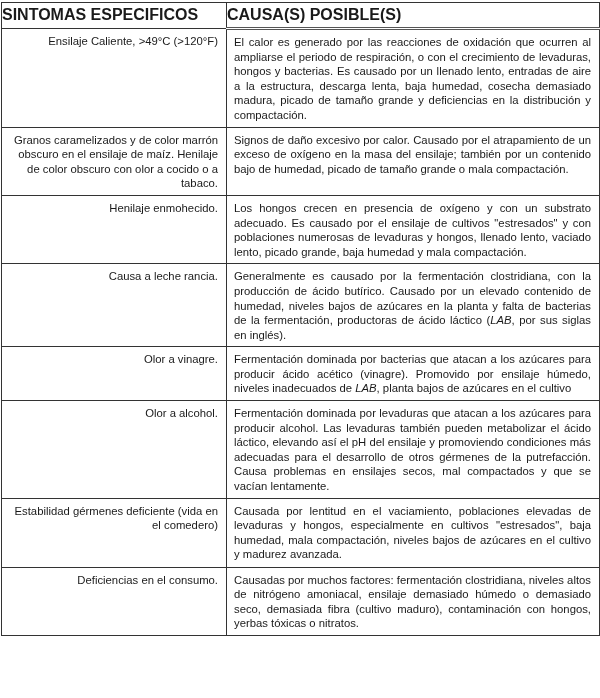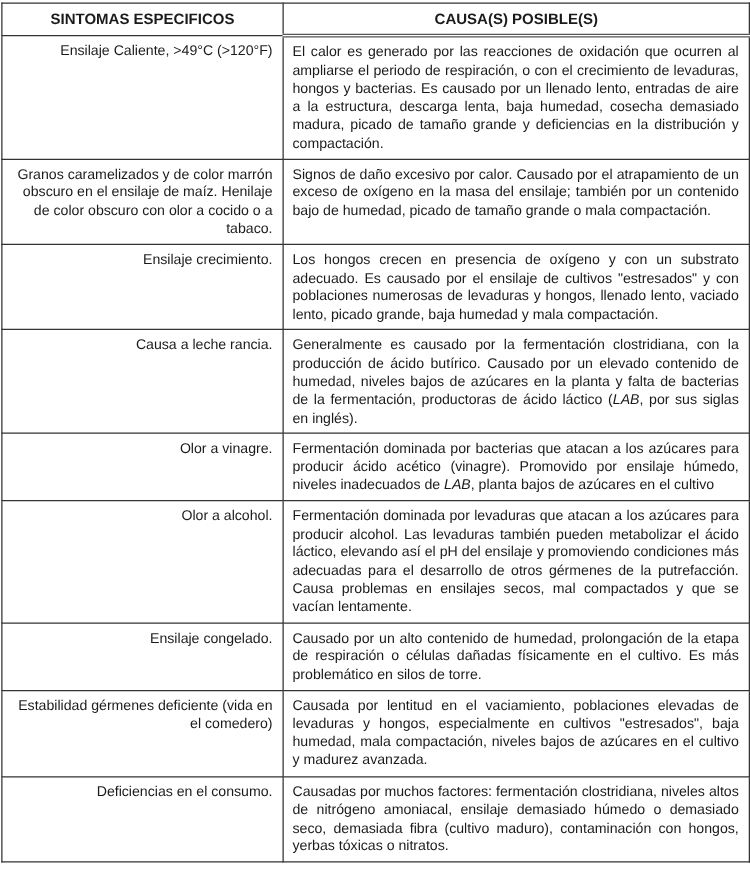--- a/index.html
+++ b/index.html
@@ -25,22 +25,22 @@
       line-height: 14.6px;
     }
     table.symptoms col.c1 { width: 225px; }
     table.symptoms col.c2 { width: 373px; }
     table.symptoms th, table.symptoms td {
       border: 1px solid #333;
       vertical-align: top;
     }
     table.symptoms th {
       font-weight: bold;
-      font-size: 12px;
-      text-align: center;
+      font-size: 16px;
+      text-align: left;
       height: 24px;
       padding: 0;
       vertical-align: middle;
     }
     table.symptoms th.h2 {
       border-bottom: 3px double #555;
     }
     table.symptoms th.h1 {
       border-bottom: 1px solid #333;
     }
@@ -71,39 +71,35 @@
   <tbody>
     <tr style="height:96px">
       <td class="sym">Ensilaje Caliente, &gt;49°C (&gt;120°F)</td>
       <td class="cause">El calor es generado por las reacciones de oxidación que ocurren al ampliarse el periodo de respiración, o con el crecimiento de levaduras, hongos y bacterias. Es causado por un llenado lento, entradas de aire a la estructura, descarga lenta, baja humedad, cosecha demasiado madura, picado de tamaño grande y deficiencias en la distribución y compactación.</td>
     </tr>
     <tr style="height:62px">
       <td class="sym">Granos caramelizados y de color marrón obscuro en el ensilaje de maíz. Henilaje de color obscuro con olor a cocido o a tabaco.</td>
       <td class="cause">Signos de daño excesivo por calor. Causado por el atrapamiento de un exceso de oxígeno en la masa del ensilaje; también por un contenido bajo de humedad, picado de tamaño grande o mala compactación.</td>
     </tr>
     <tr style="height:61px">
-      <td class="sym">Ensilaje crecimiento.</td>
+      <td class="sym">Henilaje enmohecido.</td>
       <td class="cause">Los hongos crecen en presencia de oxígeno y con un substrato adecuado. Es causado por el ensilaje de cultivos "estresados" y con poblaciones numerosas de levaduras y hongos, llenado lento, vaciado lento, picado grande, baja humedad y mala compactación.</td>
     </tr>
     <tr style="height:76px">
       <td class="sym">Causa a leche rancia.</td>
       <td class="cause"><span>Generalmente es causado por la fermentación clostridiana, con la producción de ácido butírico. Causado por un elevado contenido de humedad, niveles bajos de azúcares en la planta y falta de bacterias de la fermentación, productoras de ácido láctico (</span><i>LAB</i><span>, por sus siglas en inglés).</span></td>
     </tr>
     <tr style="height:45px">
       <td class="sym">Olor a vinagre.</td>
       <td class="cause"><span>Fermentación dominada por bacterias que atacan a los azúcares para producir ácido acético (vinagre). Promovido por ensilaje húmedo, niveles inadecuados de </span><i>LAB</i><span>, planta bajos de azúcares en el cultivo</span></td>
     </tr>
     <tr style="height:93px">
       <td class="sym">Olor a alcohol.</td>
       <td class="cause">Fermentación dominada por levaduras que atacan a los azúcares para producir alcohol. Las levaduras también pueden metabolizar el ácido láctico, elevando así el pH del ensilaje y promoviendo condiciones más adecuadas para el desarrollo de otros gérmenes de la putrefacción. Causa problemas en ensilajes secos, mal compactados y que se vacían lentamente.</td>
     </tr>
-    <tr style="height:54px">
-      <td class="sym">Ensilaje congelado.</td>
-      <td class="cause">Causado por un alto contenido de humedad, prolongación de la etapa de respiración o células dañadas físicamente en el cultivo. Es más problemático en silos de torre.</td>
-    </tr>
     <tr style="height:69px">
       <td class="sym">Estabilidad gérmenes deficiente (vida en el comedero)</td>
       <td class="cause">Causada por lentitud en el vaciamiento, poblaciones elevadas de levaduras y hongos, especialmente en cultivos "estresados", baja humedad, mala compactación, niveles bajos de azúcares en el cultivo y madurez avanzada.</td>
     </tr>
     <tr style="height:56px">
       <td class="sym">Deficiencias en el consumo.</td>
       <td class="cause">Causadas por muchos factores: fermentación clostridiana, niveles altos de nitrógeno amoniacal, ensilaje demasiado húmedo o demasiado seco, demasiada fibra (cultivo maduro), contaminación con hongos, yerbas tóxicas o nitratos.</td>
     </tr>
   </tbody>
 </table>

